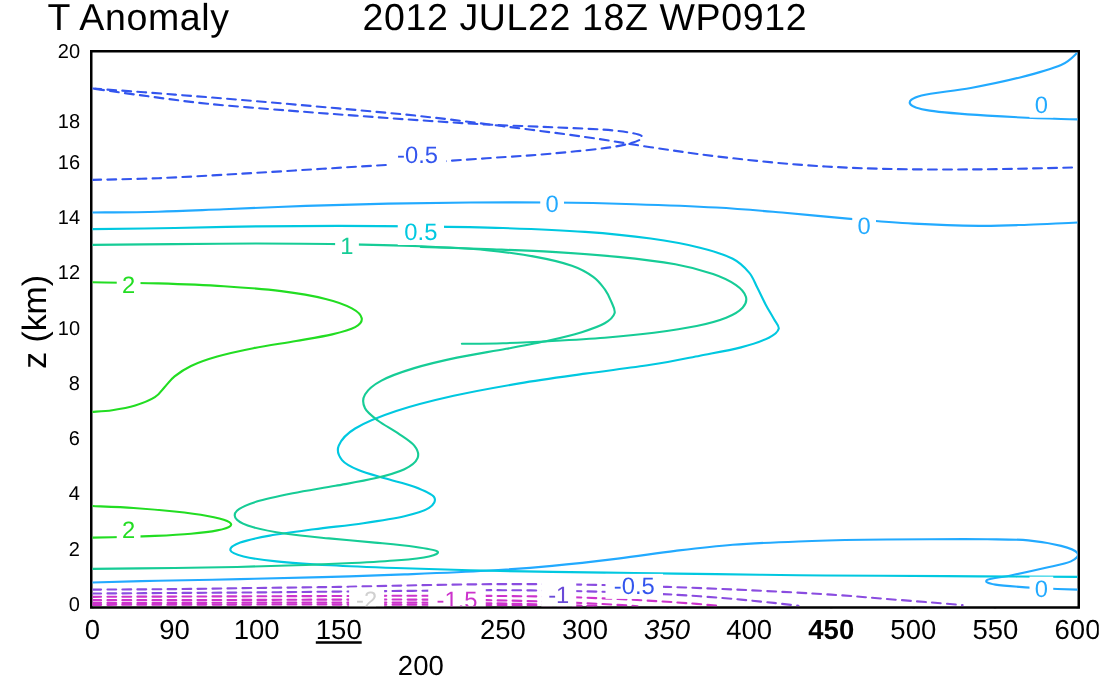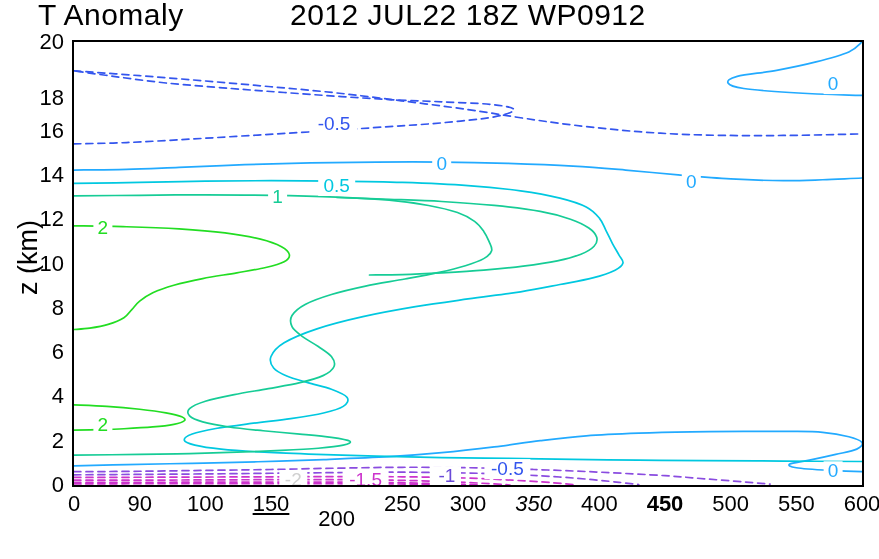--- a/index.html
+++ b/index.html
@@ -16,21 +16,21 @@
   
   .xlabel{position:absolute;left:0;top:516px;width:879px;text-align:center;
           font-size:27px;color:#000;}
   .ylabel{position:absolute;left:-62px;top:242px;width:180px;text-align:center;
           font-size:27px;color:#000;transform:rotate(-90deg);transform-origin:50% 50%;}
 
   
   #plot{position:absolute;left:72px;top:40px;width:792px;height:447px;
         border:2px solid #000;box-sizing:border-box;background:#fff;}
   #svg{position:absolute;left:0;top:0;width:788px;height:443px;display:block;}
-  .yt{position:absolute;width:60px;text-align:right;font-size:22px;color:#000;
+  .yt{position:absolute;width:60px;text-align:right;font-size:16px;color:#000;
       transform:translateY(-50%);}
   .xt{position:absolute;font-size:22px;color:#000;transform:translateX(-50%);}
   .tick{position:absolute;background:#000;}
 </style>
 </head>
 <body>
 
 <div id="root">
 
   <div class="title-left">T Anomaly</div>
@@ -62,21 +62,21 @@
       <div class="yt" style="left: 4px; top: 42px;">20</div>
       <div class="tick" style="left: 72px; top: 41px; width: 9px; height: 2px;"></div>
       <div class="xt" style="left: 74px; top: 491px;">0</div>
       <div class="tick" style="left: 73px; top: 478px; width: 2px; height: 9px;"></div>
       <div class="xt" style="left: 139.667px; top: 491px;">90</div>
       <div class="tick" style="left: 138.667px; top: 478px; width: 2px; height: 9px;"></div>
       <div class="xt" style="left: 205.333px; top: 491px;">100</div>
       <div class="tick" style="left: 204.333px; top: 478px; width: 2px; height: 9px;"></div>
       <div class="xt" style="left: 271px; top: 491px; text-decoration: underline;">150</div>
       <div class="tick" style="left: 270px; top: 478px; width: 2px; height: 9px;"></div>
-      <div class="xt" style="left: 336.667px; top: 506px; text-align: right;">200</div>
+      <div class="xt" style="left: 336.667px; top: 520px; text-align: right;">200</div>
       <div class="tick" style="left: 335.667px; top: 478px; width: 2px; height: 9px;"></div>
       <div class="xt" style="left: 402.333px; top: 491px;">250</div>
       <div class="tick" style="left: 401.333px; top: 478px; width: 2px; height: 9px;"></div>
       <div class="xt" style="left: 468px; top: 491px;">300</div>
       <div class="tick" style="left: 467px; top: 478px; width: 2px; height: 9px;"></div>
       <div class="xt" style="left: 533.667px; top: 491px; font-style: italic;">350</div>
       <div class="tick" style="left: 532.667px; top: 478px; width: 2px; height: 9px;"></div>
       <div class="xt" style="left: 599.333px; top: 491px;">400</div>
       <div class="tick" style="left: 598.333px; top: 478px; width: 2px; height: 9px;"></div>
       <div class="xt" style="left: 665px; top: 491px; font-weight: bold;">450</div>

